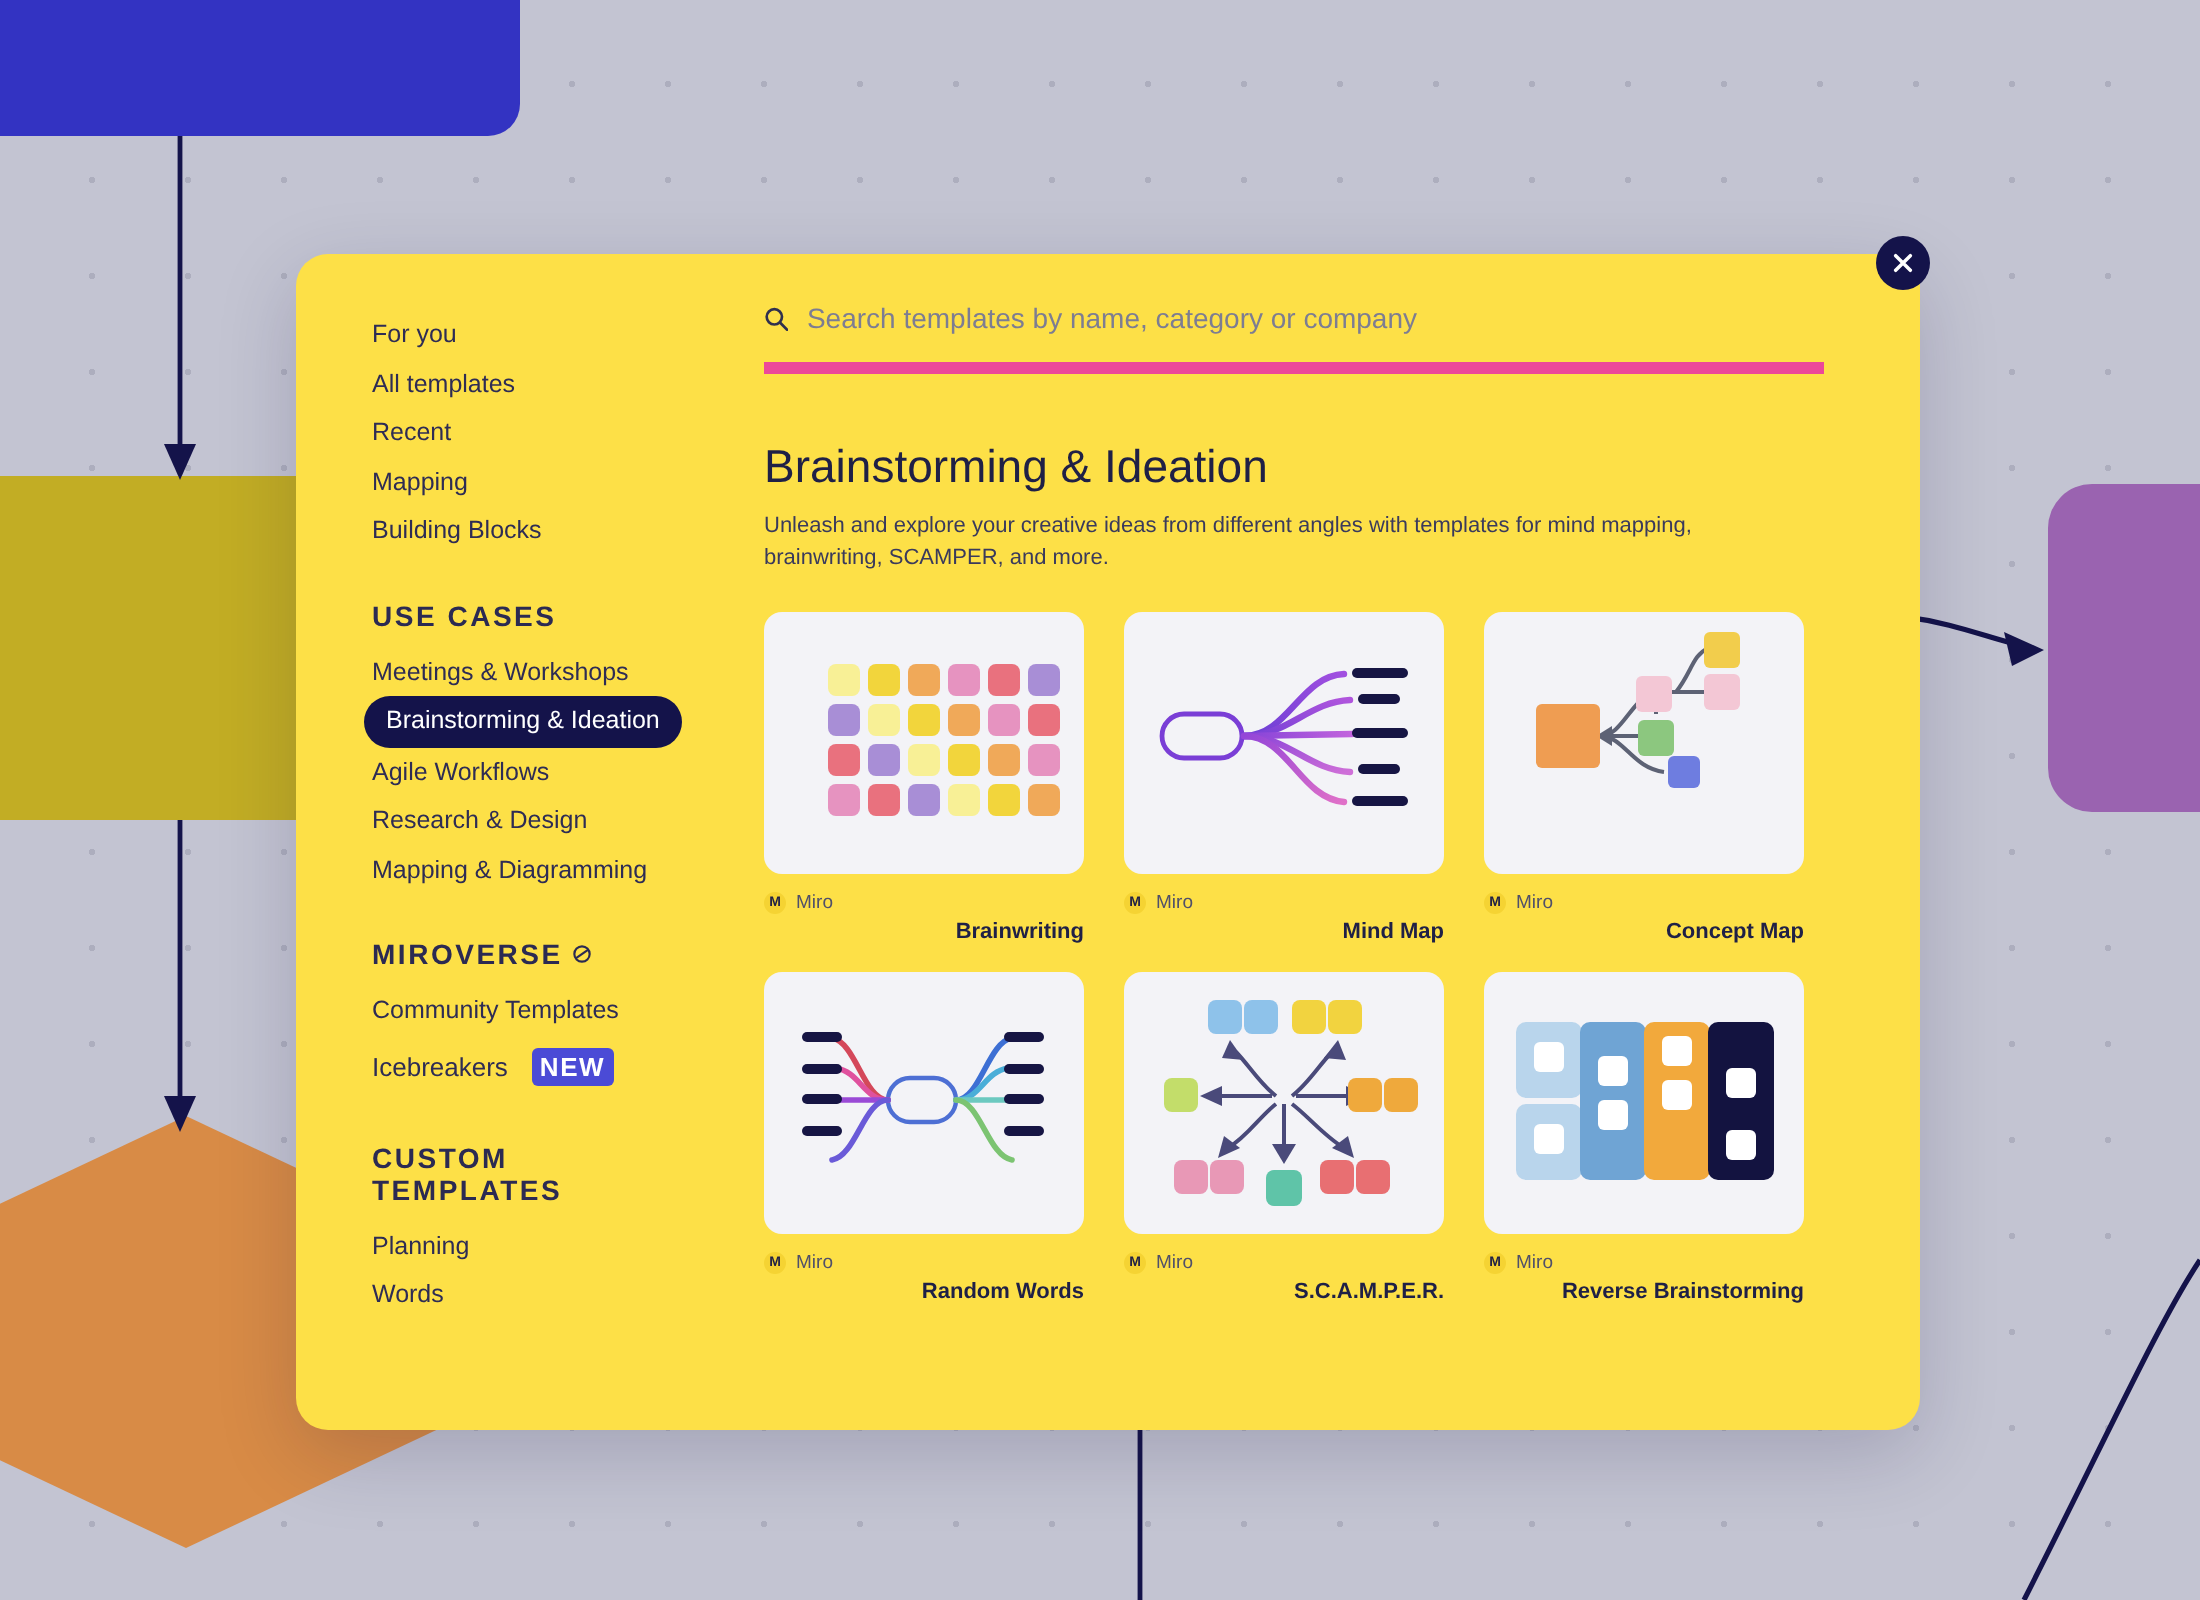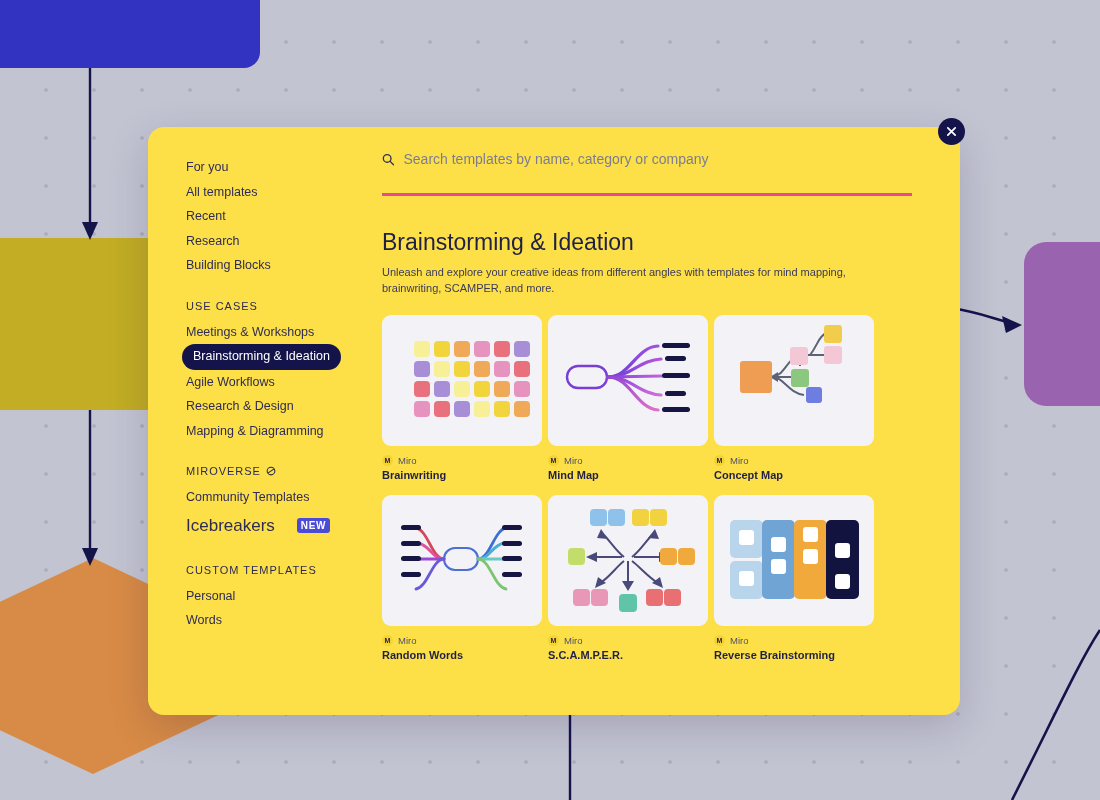--- a/index.html
+++ b/index.html
@@ -54,47 +54,47 @@
     padding: 6px 0; cursor: pointer; display: block;
     white-space: nowrap;
   }
   .nav-item.pill {
     display: inline-flex; align-items: center;
     background: #14134a; color: #fff;
     border-radius: 999px; padding: 6px 11px 7px;
     margin-left: -4px; font-size: 12.5px;
   }
   .nav-head {
-    font-size: 11px; font-weight: 400; letter-spacing: .09em;
+    font-size: 14px; font-weight: 700; letter-spacing: .09em;
     color: #2b2a52; margin: 22px 0 8px; display: flex;
     align-items: center; gap: 5px;
   }
   .badge-new {
     display: inline-block; background: #4b4bd6; color: #fff;
-    font-size: 10px; font-weight: 700; letter-spacing: .06em;
-    padding: 2px 4px; border-radius: 3px; margin-left: 22px;
+    font-size: 13px; font-weight: 700; letter-spacing: .06em;
+    padding: 2px 4px; border-radius: 3px; margin-left: 12px;
     vertical-align: 1.5px;
   }
   .nav-row { display: flex; align-items: center; padding: 6px 0; cursor: pointer; }
 
   
   #main { flex: 1; padding: 24px 30px 0 34px; position: relative; }
   #search-row {
     display: flex; align-items: center; gap: 9px;
-    border-bottom: 3px solid #ec4899; padding-bottom: 26px; margin-right: 18px;
+    border-bottom: 6px solid #ec4899; padding-bottom: 14px; margin-right: 18px;
   }
   #search-input {
     border: none; outline: none; font-size: 14px; color: #74748a;
     font-family: inherit; width: 100%; background: transparent;
   }
   #search-input::placeholder { color: #7d7d92; }
   #page-title { font-size: 23px; color: #1f2046; font-weight: 400; margin: 33px 0 9px; }
   #page-desc { font-size: 11px; color: #3a3a5c; line-height: 1.45; max-width: 500px; }
 
-  #grid { display: grid; grid-template-columns: repeat(3, 160px); gap: 14px 6px; margin-top: 18px; }
+  #grid { display: grid; grid-template-columns: repeat(3, 160px); gap: 14px 20px; margin-top: 18px; text-align: right; }
   .card { width: 160px; cursor: pointer; }
   .thumb {
     width: 160px; height: 131px; background: #f3f3f7;
     border-radius: 9px; position: relative; overflow: hidden;
   }
   .thumb svg { display: block; }
   .byline { display: flex; align-items: center; gap: 5px; margin-top: 9px; }
   .avatar {
     width: 11px; height: 11px; border-radius: 50%; background: #f5d333;
     display: flex; align-items: center; justify-content: center; flex-shrink: 0;
@@ -131,49 +131,49 @@
     <path d="M2 2 L10 10 M10 2 L2 10" stroke="#fff" stroke-width="1.9" stroke-linecap="round"></path>
   </svg>
 </button>
 
 <div id="modal">
 
   <nav id="sidebar">
     <a class="nav-item">For you</a>
     <a class="nav-item">All templates</a>
     <a class="nav-item">Recent</a>
-    <a class="nav-item">Research</a>
+    <a class="nav-item">Mapping</a>
     <a class="nav-item">Building Blocks</a>
 
     <div class="nav-head">
       <span>USE CASES</span>
     </div>
     <a class="nav-item">Meetings &amp; Workshops</a>
     <div><span class="nav-item pill">Brainstorming &amp; Ideation</span></div>
     <a class="nav-item">Agile Workflows</a>
     <a class="nav-item">Research &amp; Design</a>
     <a class="nav-item">Mapping &amp; Diagramming</a>
 
     <div class="nav-head">
       <span>MIROVERSE</span>
       <svg width="10" height="10" viewBox="0 0 12 12">
         <circle cx="6" cy="6" r="4.6" fill="none" stroke="#2b2a52" stroke-width="1.3"></circle>
         <line x1="2.2" y1="8.6" x2="9.8" y2="3.4" stroke="#2b2a52" stroke-width="1.3"></line>
       </svg>
     </div>
     <a class="nav-item">Community Templates</a>
     <div class="nav-row">
-      <span style="font-size:17px;color:#2e2c54;text-align:center;">Icebreakers</span>
+      <span style="font-size:13px;color:#2e2c54;text-align:center;">Icebreakers</span>
       <span class="badge-new">NEW</span>
     </div>
 
     <div class="nav-head">
       <span>CUSTOM TEMPLATES</span>
     </div>
-    <a class="nav-item">Personal</a>
+    <a class="nav-item">Planning</a>
     <a class="nav-item">Words</a>
   </nav>
 
   <section id="main">
     <div id="search-row">
       <svg width="13" height="13" viewBox="0 0 14 14">
         <circle cx="5.8" cy="5.8" r="4.3" fill="none" stroke="#30304e" stroke-width="1.5"></circle>
         <line x1="9.1" y1="9.1" x2="13" y2="13" stroke="#30304e" stroke-width="1.5" stroke-linecap="round"></line>
       </svg>
       <input id="search-input" type="text" placeholder="Search templates by name, category or company" style="">

